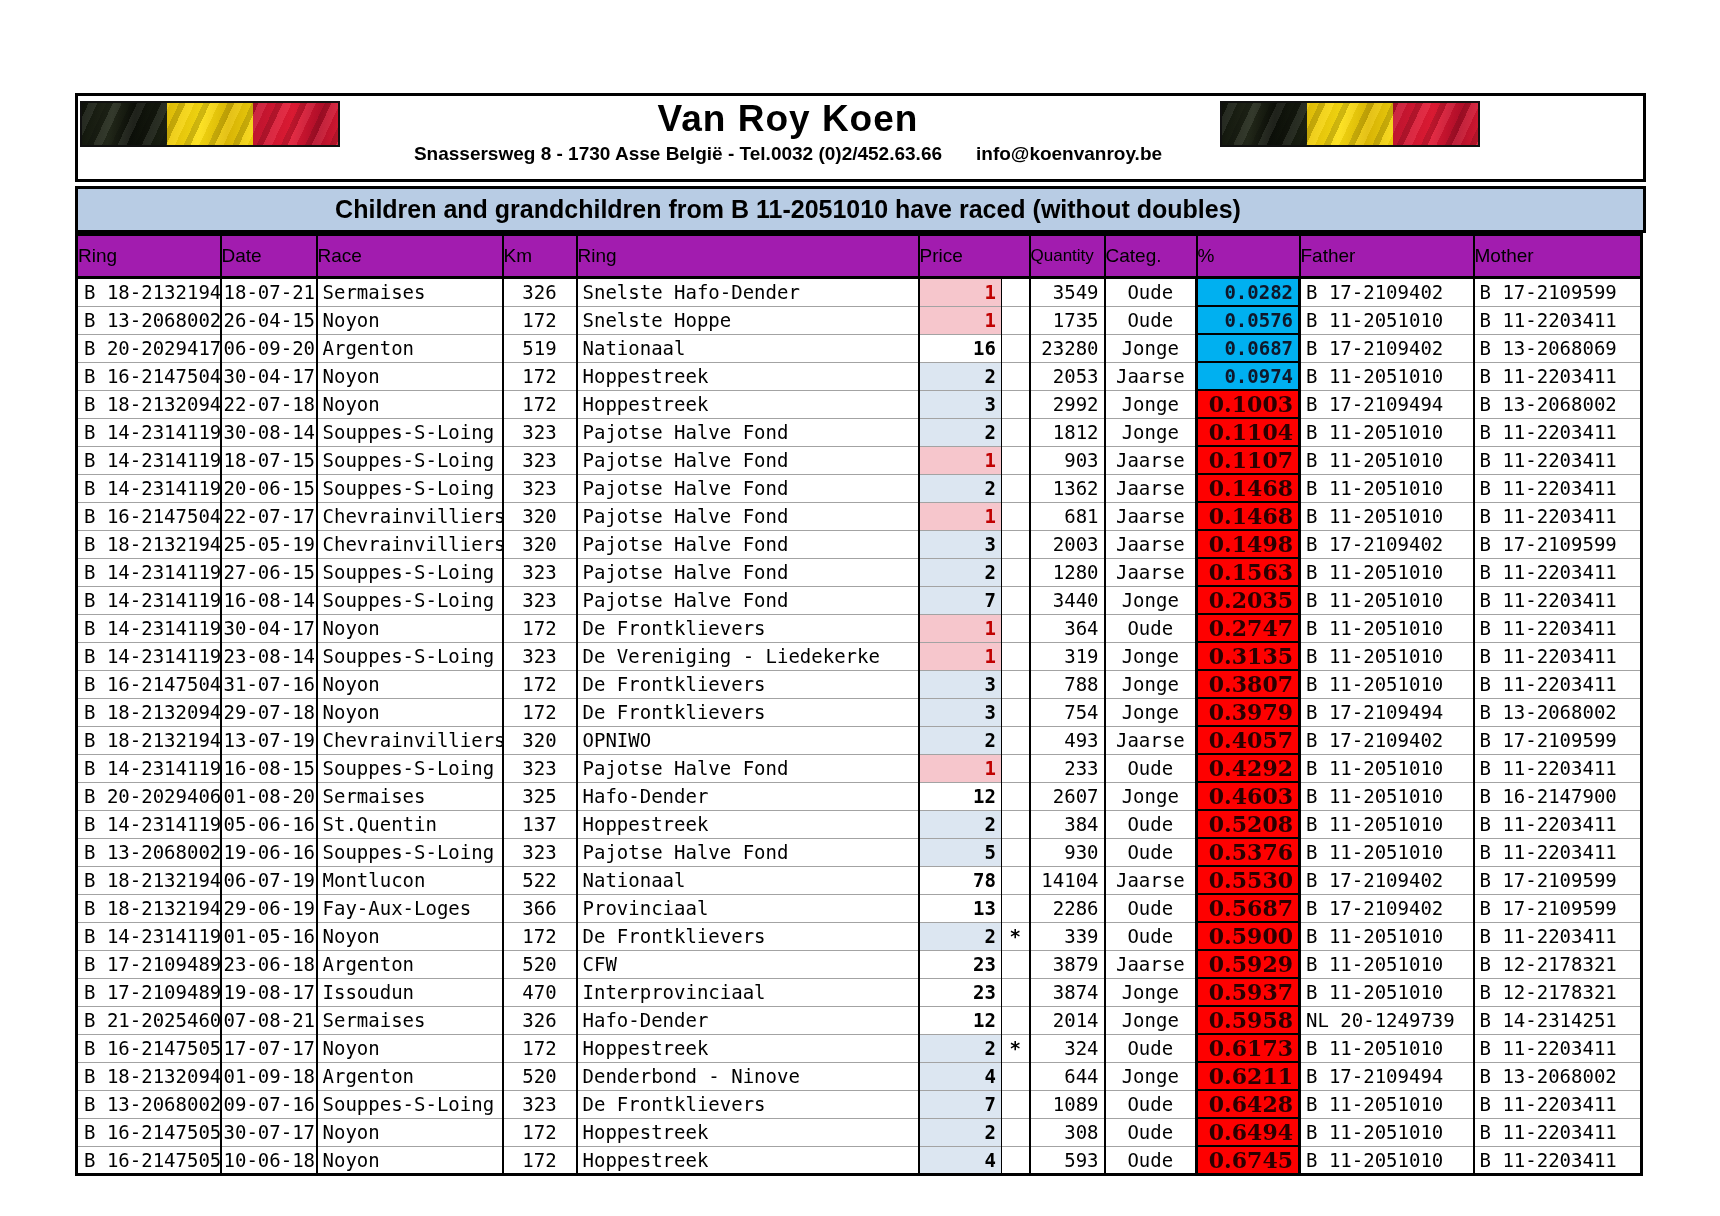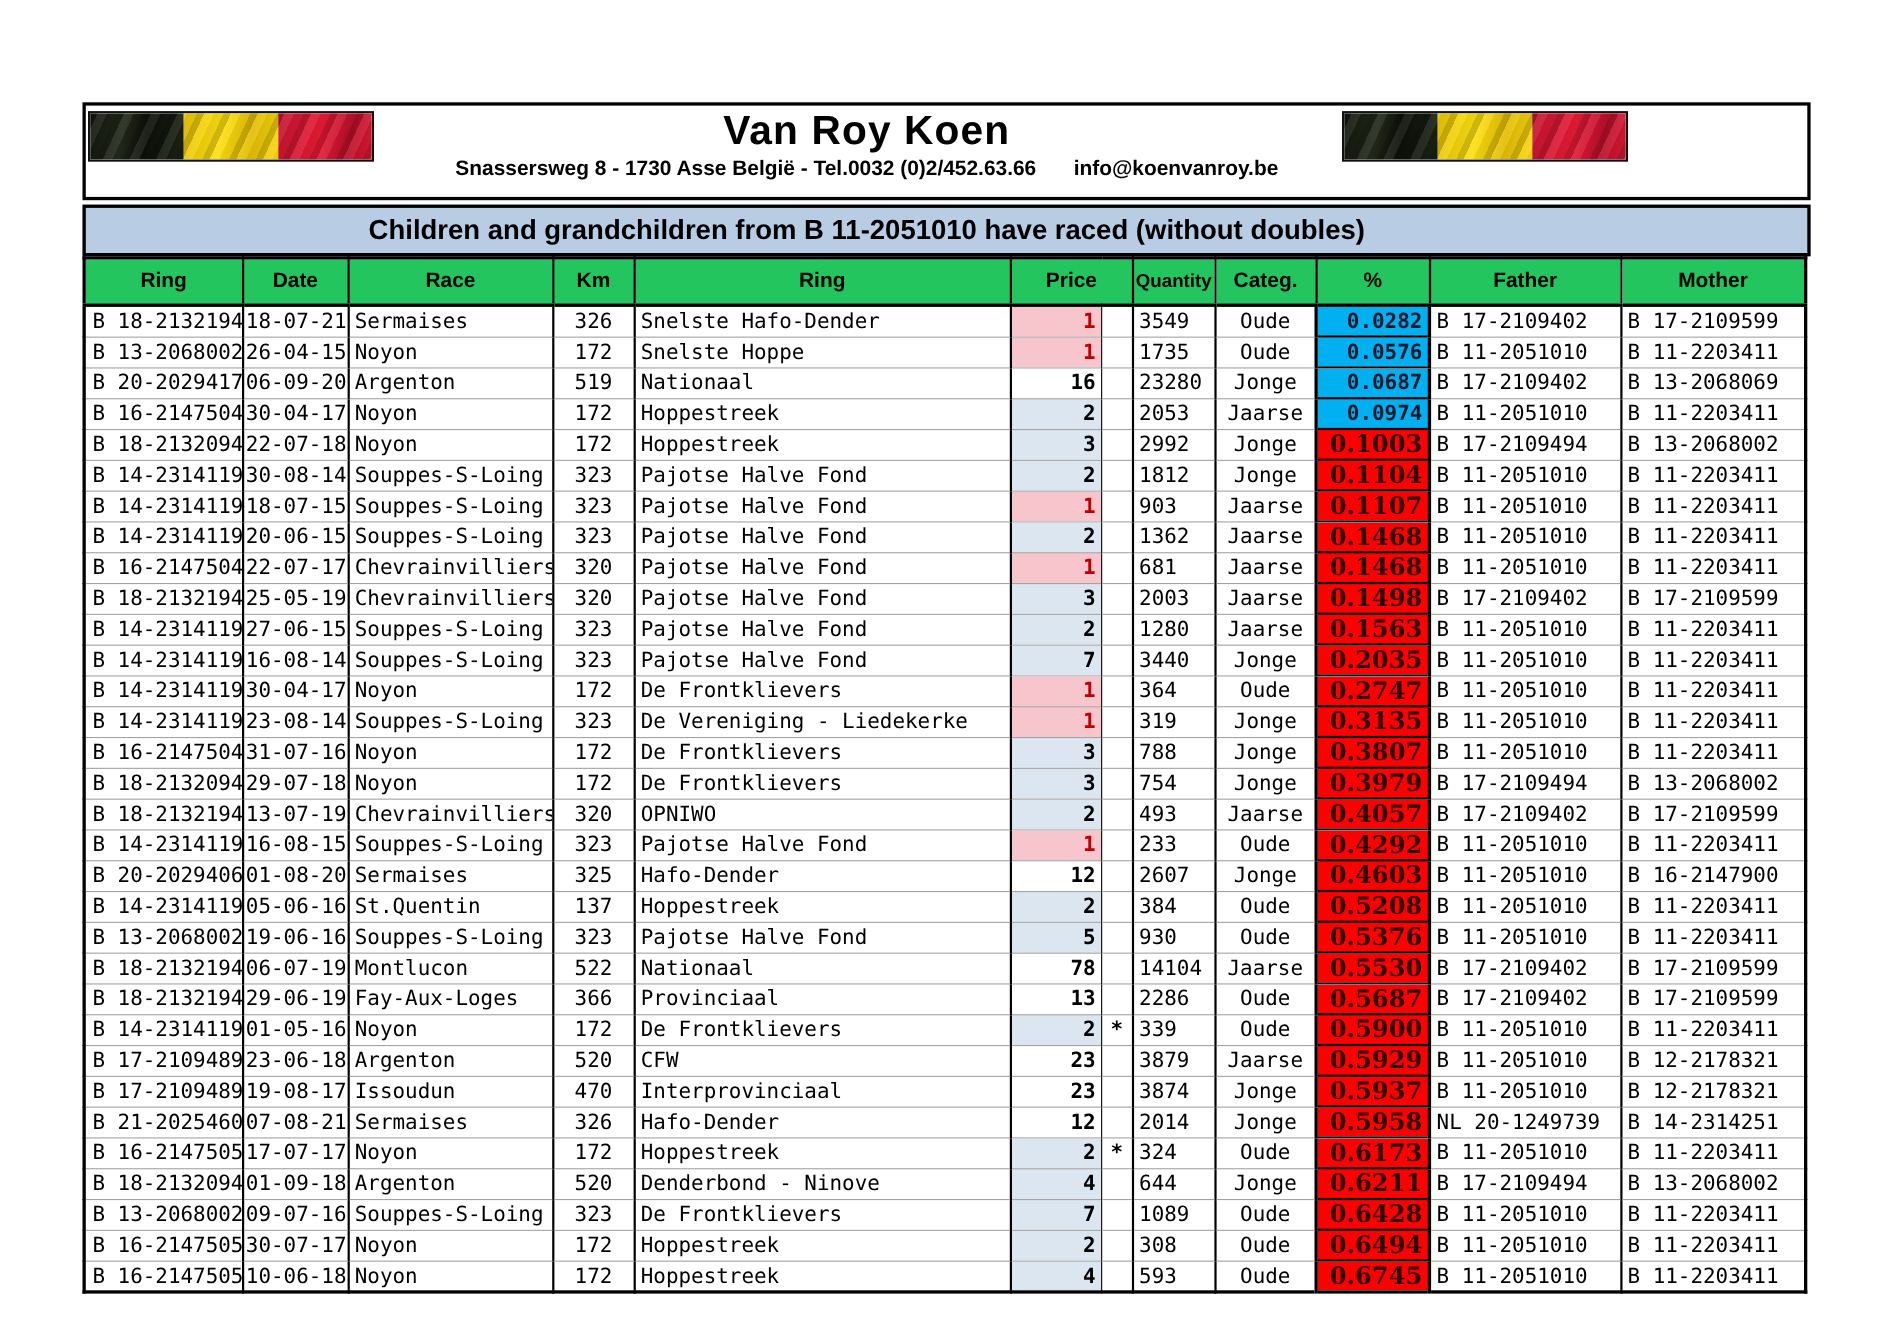--- a/index.html
+++ b/index.html
@@ -28,36 +28,36 @@
   .banner{margin-top:4px;border:3px solid #000;background:var(--banner_bg,#b8cce4);height:41px;}
   .banner-text{width:1420px;text-align:center;font-size:25px;font-weight:bold;line-height:40px;color:#000;}
 
   
   table.grid{
     border-collapse:collapse;table-layout:fixed;width:1565px;margin-top:0;
     border:3px solid #000;
     font-family:"DejaVu Sans Mono","Liberation Mono",monospace;font-size:19px;color:#000;
   }
   .grid th{
-    font-family:"Liberation Sans",sans-serif;font-weight:bold;font-size:19px;
-    text-align:center;vertical-align:middle;height:40px;background:#22c55e;
+    font-family:"Liberation Sans",sans-serif;font-weight:normal;font-size:19px;
+    text-align:left;vertical-align:middle;height:40px;background:#a21caf;
     border:2px solid #000;border-bottom:3px solid #000;overflow:hidden;white-space:nowrap;padding:0;
   }
   .grid td{
     height:26px;line-height:26px;padding:0 5px;white-space:nowrap;overflow:hidden;
     border-left:2px solid #000;border-right:2px solid #000;
     border-top:1px solid var(--grid_gray,#a3a3a3);vertical-align:middle;
   }
   .grid tbody tr:first-child td{border-top:none;}
   td.c-ring{padding:0 2px 0 6px;}
   td.c-date{padding:0 2px;}
   td.c-km{text-align:center;}
   td.c-price{text-align:right;font-weight:bold;border-right:1px solid #000;}
   td.c-star{padding:0;text-align:center;font-weight:bold;border-left:1px solid #000;}
-  td.c-qty{text-align:left;}
+  td.c-qty{text-align:right;}
   td.c-cat{text-align:center;}
   td.c-pct{
     text-align:right;font-weight:bold;
     border-left:3px solid #000;border-right:3px solid #000;border-top:2px solid #000;
   }
   tr.pct-blue td.c-pct{background:var(--pct_blue_bg,#00b0f0);color:#0f172a;}
   tr.pct-red  td.c-pct{background:var(--pct_red_bg,#fe0000);color:var(--pct_red_text,#2a0000);
     font-family:"DejaVu Serif",serif;font-size:22px;}
   tr.price-first td.c-price{background:var(--price_first_bg,#f6c6cc);color:var(--price_first_text,#c00000);}
   tr.price-top   td.c-price{background:var(--price_top_bg,#dce6f1);}

